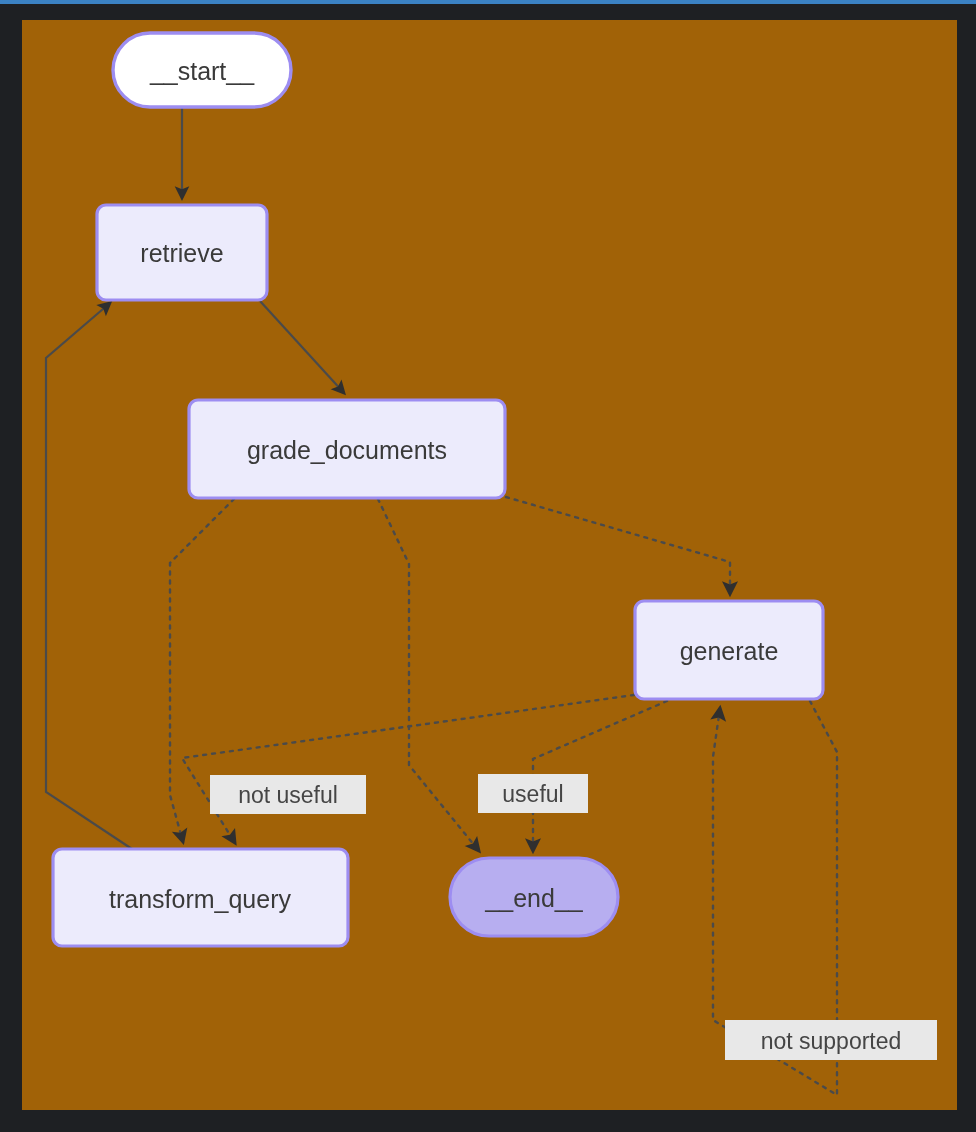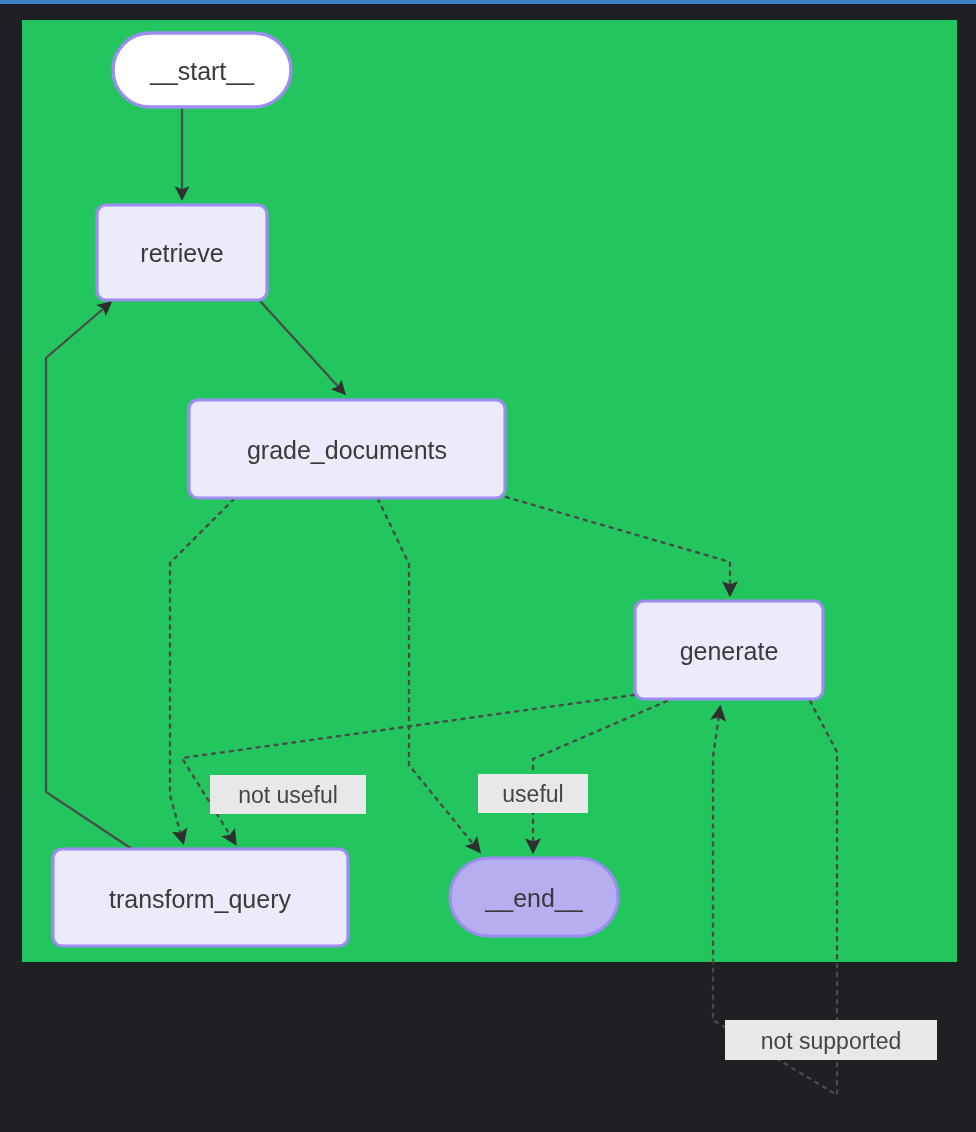--- a/index.html
+++ b/index.html
@@ -9,22 +9,22 @@
     background:#1e2023;
     font-family:"Liberation Sans", sans-serif;
     overflow:hidden;
   }
   #top-accent{
     position:absolute;left:0;top:0;width:976px;height:4px;
     background:#3b82c4;
   }
   #canvas{
     position:absolute;left:22px;top:20px;
-    width:935px;height:942px;
-    background:#22c55e;
+    width:935px;height:1090px;
+    background:#a16207;
   }
   #graph-svg{display:block;width:935px;height:1090px;}
   .node-label{
     font-family:"Liberation Sans", sans-serif;
     font-size:25px;
     fill:#3a3a3a;
     text-anchor:middle;
     dominant-baseline:central;
     pointer-events:none;
   }

